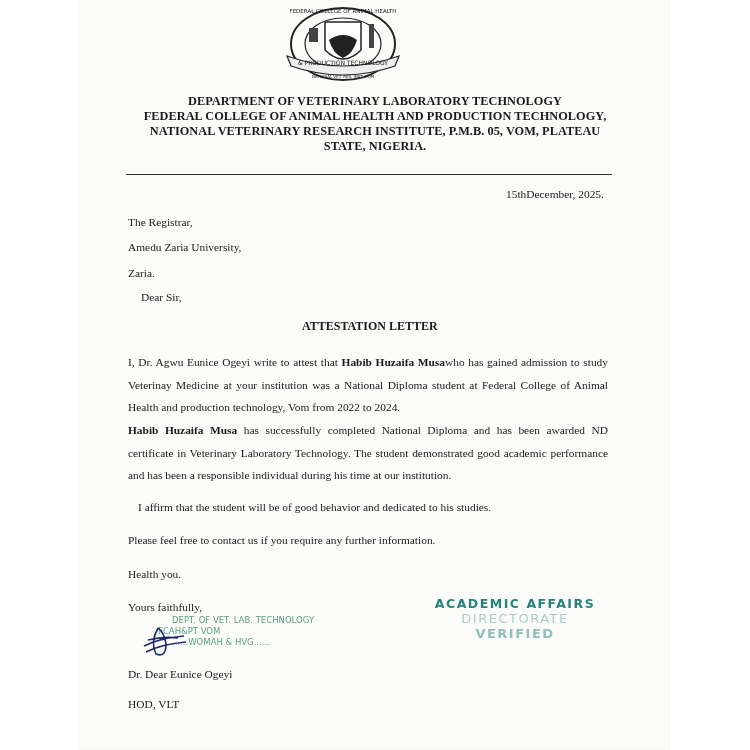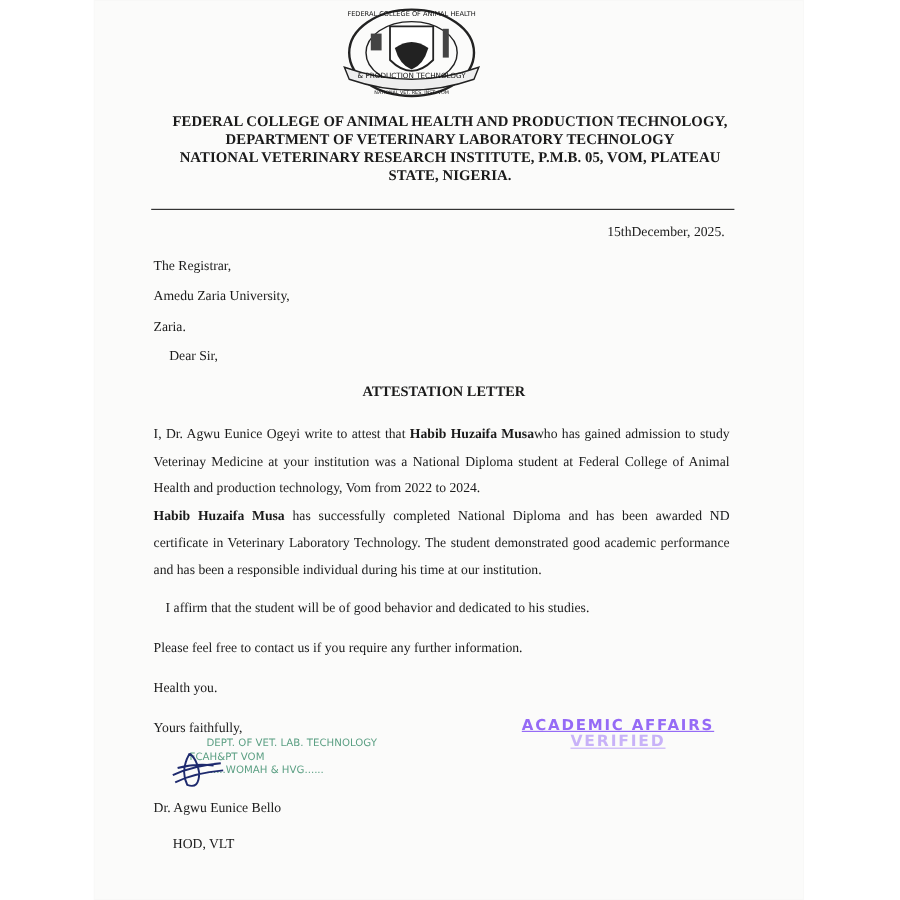--- a/index.html
+++ b/index.html
@@ -32,22 +32,22 @@
     }
     .para b { font-weight: bold; }
     .stamp-green {
       position: absolute; left: 128px; top: 615px; width: 140px; height: 52px;
       font-family: "DejaVu Sans", sans-serif; font-size: 8.5px; color: #3f8f6e; line-height: 11px;
       opacity: 0.85;
     }
     .stamp-green div { white-space: nowrap; padding-left: 44px; }
     .stamp-blue {
       position: absolute; left: 425px; top: 596px; width: 180px; height: 70px;
-      font-family: "DejaVu Sans", sans-serif; color: #8b5cf6; font-size: 13px; line-height: 15px;
-      letter-spacing: 1.5px; text-align: center; text-decoration: underline;
+      font-family: "DejaVu Sans", sans-serif; color: #0f766e; font-size: 13px; line-height: 15px;
+      letter-spacing: 1.5px; text-align: center;
     }
     .stamp-blue div { white-space: nowrap; }
     .stamp-blue .l1 { opacity: 0.9; font-weight: bold; font-size: 12.5px; }
     .stamp-blue .l2 { opacity: 0.35; }
     .stamp-blue .l3 { opacity: 0.35; }
     .stamp-blue .l4 { opacity: 0.45; font-weight: bold; }
     .sig { position: absolute; left: 140px; top: 624px; width: 50px; height: 36px; }
   </style>
 </head>
 <body>
@@ -61,22 +61,22 @@
   <path d="M46 36 q14 -10 28 0 q-4 14 -14 18 q-10 -4 -14 -18 z" fill="#222"></path>
   <rect x="26" y="24" width="9" height="14" fill="#444"></rect>
   <rect x="86" y="20" width="5" height="24" fill="#444"></rect>
   <path d="M4 52 q56 20 112 0 l-4 10 q-52 18 -104 0 z" fill="#eee" stroke="#222" stroke-width="1.2"></path>
   <text x="60" y="61" font-size="6" text-anchor="middle" font-family="DejaVu Sans, sans-serif" fill="#111">&amp; PRODUCTION TECHNOLOGY</text>
   <text x="60" y="74" font-size="4" text-anchor="middle" font-family="DejaVu Sans, sans-serif" fill="#111">NATIONAL VET. RES. INST. VOM</text>
   <text x="60" y="9" font-size="5.5" text-anchor="middle" font-family="DejaVu Sans, sans-serif" fill="#111">FEDERAL COLLEGE OF ANIMAL HEALTH</text>
 </svg>
 
 <div class="hdr" style="top:94px;">
+  <div>DEPARTMENT OF VETERINARY LABORATORY TECHNOLOGY</div>
   <div>FEDERAL COLLEGE OF ANIMAL HEALTH AND PRODUCTION TECHNOLOGY,</div>
-  <div>DEPARTMENT OF VETERINARY LABORATORY TECHNOLOGY</div>
   <div>NATIONAL VETERINARY RESEARCH INSTITUTE, P.M.B. 05, VOM, PLATEAU</div>
   <div>STATE, NIGERIA.</div>
 </div>
 
 <div class="rule"></div>
 
 <div class="txt" style="left:506px; top:187px;">15thDecember, 2025.</div>
 
 <div class="txt" style="left:128px; top:215px;">The Registrar,</div>
 <div class="txt" style="left:128px; top:240px;">Amedu Zaria University,</div>
@@ -102,19 +102,20 @@
 <div class="stamp-green">
   <div>DEPT. OF VET. LAB. TECHNOLOGY</div>
   <div style="padding-left:30px;">FCAH&amp;PT VOM</div>
   <div>......WOMAH &amp; HVG......</div>
 </div>
 
 <svg class="sig" viewBox="0 0 50 36">
   <path d="M4 22 Q20 14 44 12 M6 28 Q22 20 46 18 M18 4 Q10 18 16 30 Q26 34 26 20 Q24 8 18 4 M8 16 Q24 12 38 14" fill="none" stroke="#1e2a6e" stroke-width="1.6"></path>
 </svg>
 
-<div class="txt" style="left:128px; top:667px;">Dr. Agwu Eunice Bello</div>
-<div class="txt" style="left:128px; top:697px;margin-left:16px;">HOD, VLT</div>
+<div class="txt" style="left:128px; top:667px;">Dr. Dear Eunice Ogeyi</div>
+<div class="txt" style="left:128px; top:697px;">HOD, VLT</div>
 
 <div class="stamp-blue">
   <div class="l1">ACADEMIC AFFAIRS</div>
+  <div class="l2">DIRECTORATE</div>
   <div class="l4">VERIFIED</div>
 </div>
 
 </body></html>

